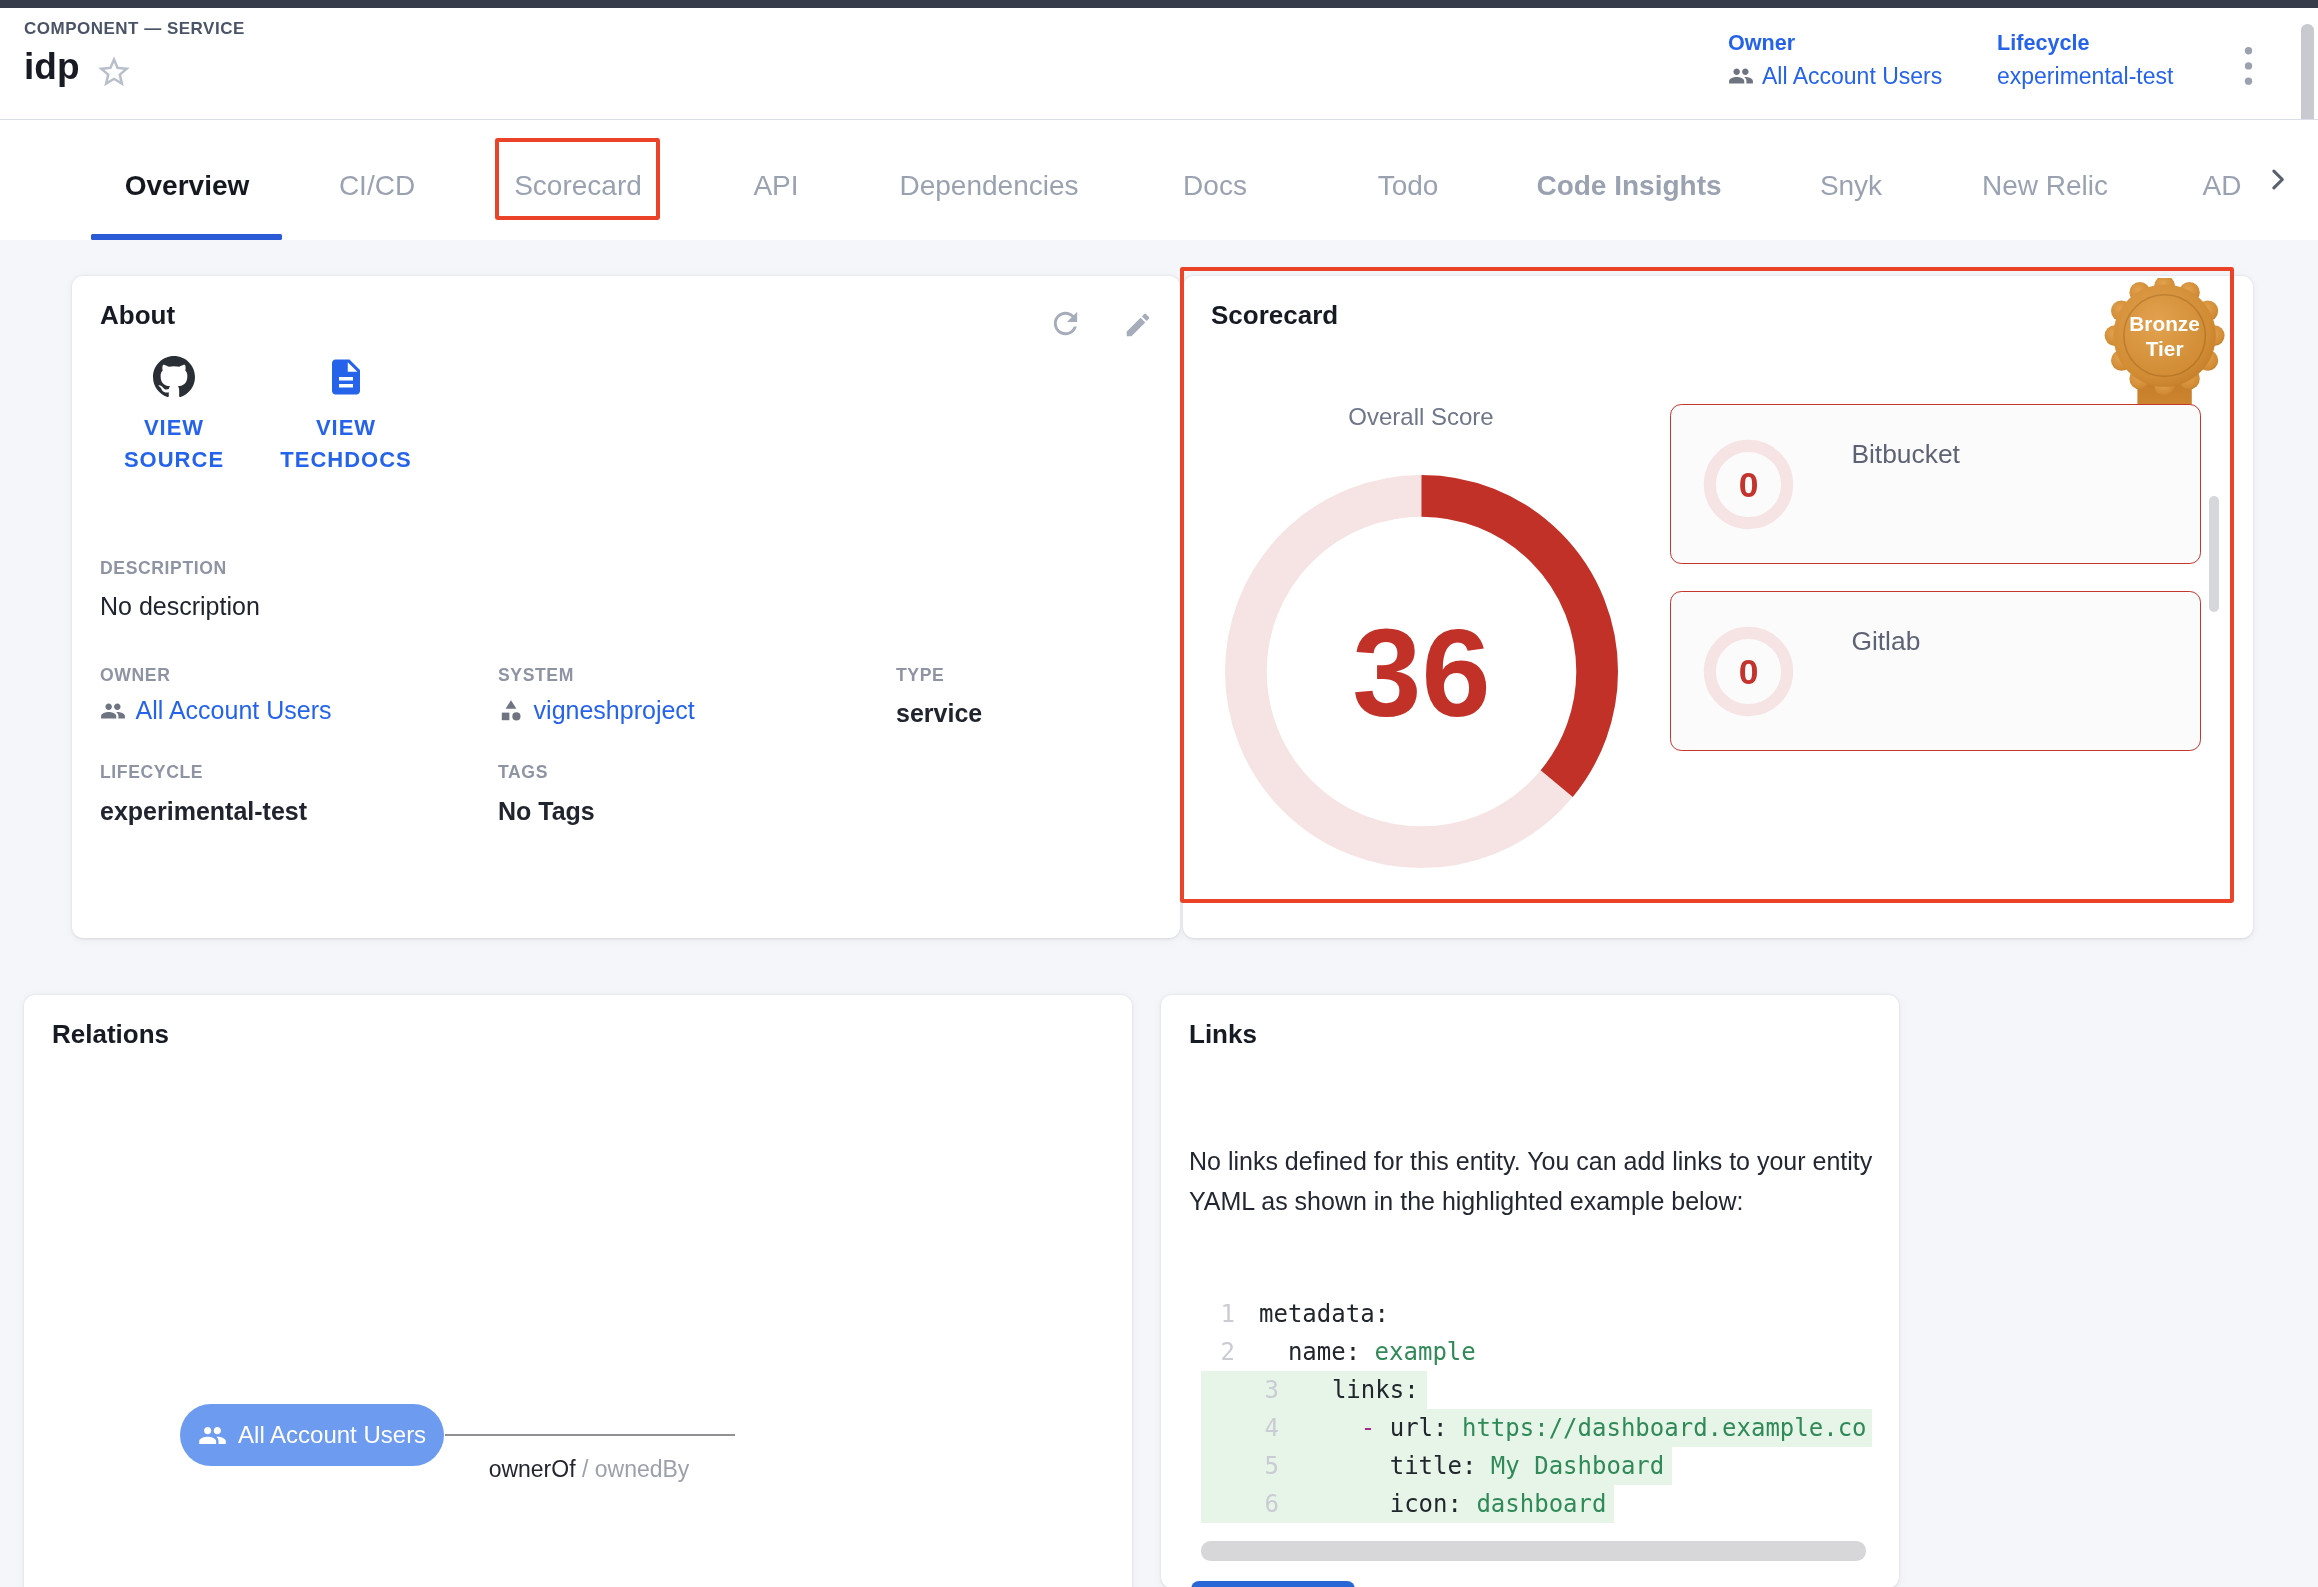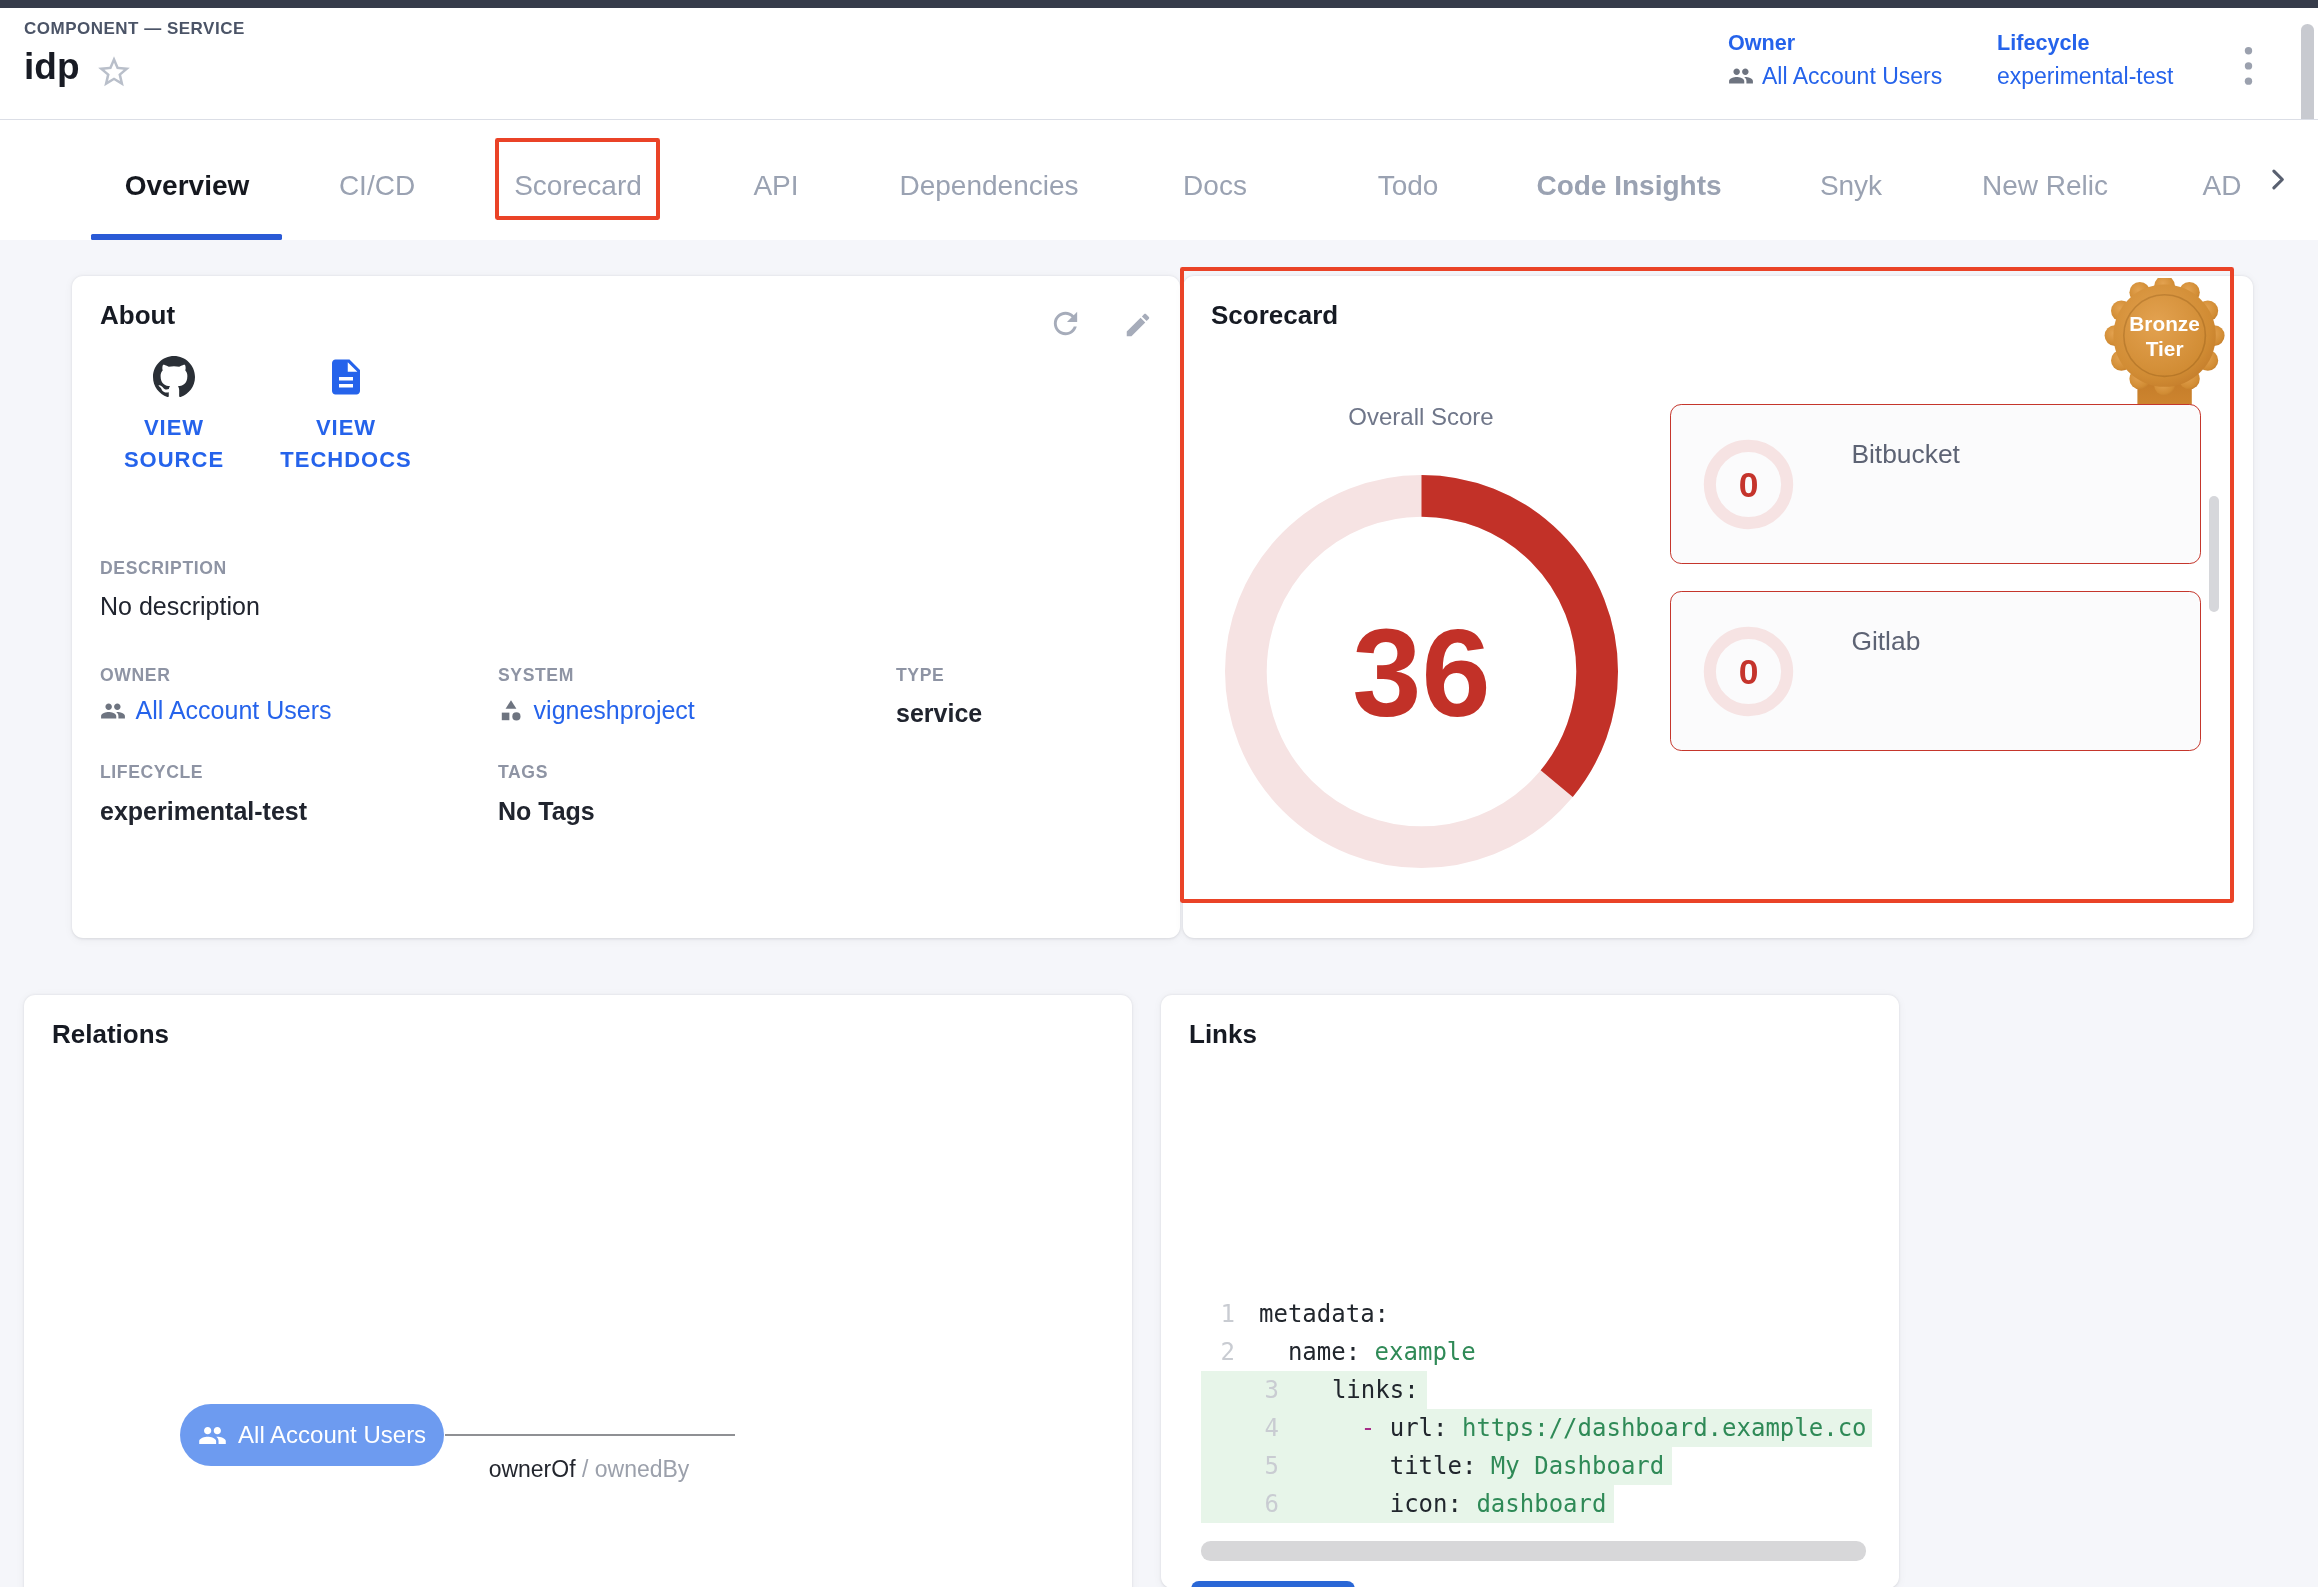--- a/index.html
+++ b/index.html
@@ -287,20 +287,21 @@
             <path d="M16 11c1.66 0 2.99-1.34 2.99-3S17.66 5 16 5c-1.66 0-3 1.34-3 3s1.34 3 3 3zm-8 0c1.66 0 2.99-1.34 2.99-3S9.66 5 8 5C6.34 5 5 6.34 5 8s1.34 3 3 3zm0 2c-2.33 0-7 1.17-7 3.5V19h14v-2.5c0-2.33-4.67-3.5-7-3.5zm8 0c-.29 0-.62.02-.97.05 1.16.84 1.97 1.97 1.97 3.45V19h6v-2.5c0-2.33-4.67-3.5-7-3.5z"></path>
           </svg>
       </span>
       <span>All Account Users</span>
     </div>
     <div class="rel-edge-label"><span class="primary">ownerOf</span><span> / </span><span>ownedBy</span></div>
   </div>
 
   <div class="card" style="left:1161px;top:995px;width:738px;height:593px;overflow:hidden;">
     <div class="card-title">Links</div>
+    <div class="links-empty">No links defined for this entity. You can add links to your entity YAML as shown in the highlighted example below:</div>
 
     <div class="codeblock">
       <div class="cl"><span class="ln">1</span><span class="tok-key">metadata:</span></div>
       <div class="cl"><span class="ln">2</span><span class="tok-key">  name: </span><span class="tok-val">example</span></div>
       <div class="cl hl"><span class="ln">3</span><span class="tok-key">  links:</span></div>
       <div class="cl hl"><span class="ln">4</span><span class="tok-key">    </span><span class="tok-dash">- </span><span class="tok-key">url: </span><span class="tok-val">https://dashboard.example.co</span></div>
       <div class="cl hl"><span class="ln">5</span><span class="tok-key">      title: </span><span class="tok-val">My Dashboard</span></div>
       <div class="cl hl"><span class="ln">6</span><span class="tok-key">      icon: </span><span class="tok-val">dashboard</span></div>
     </div>
 

